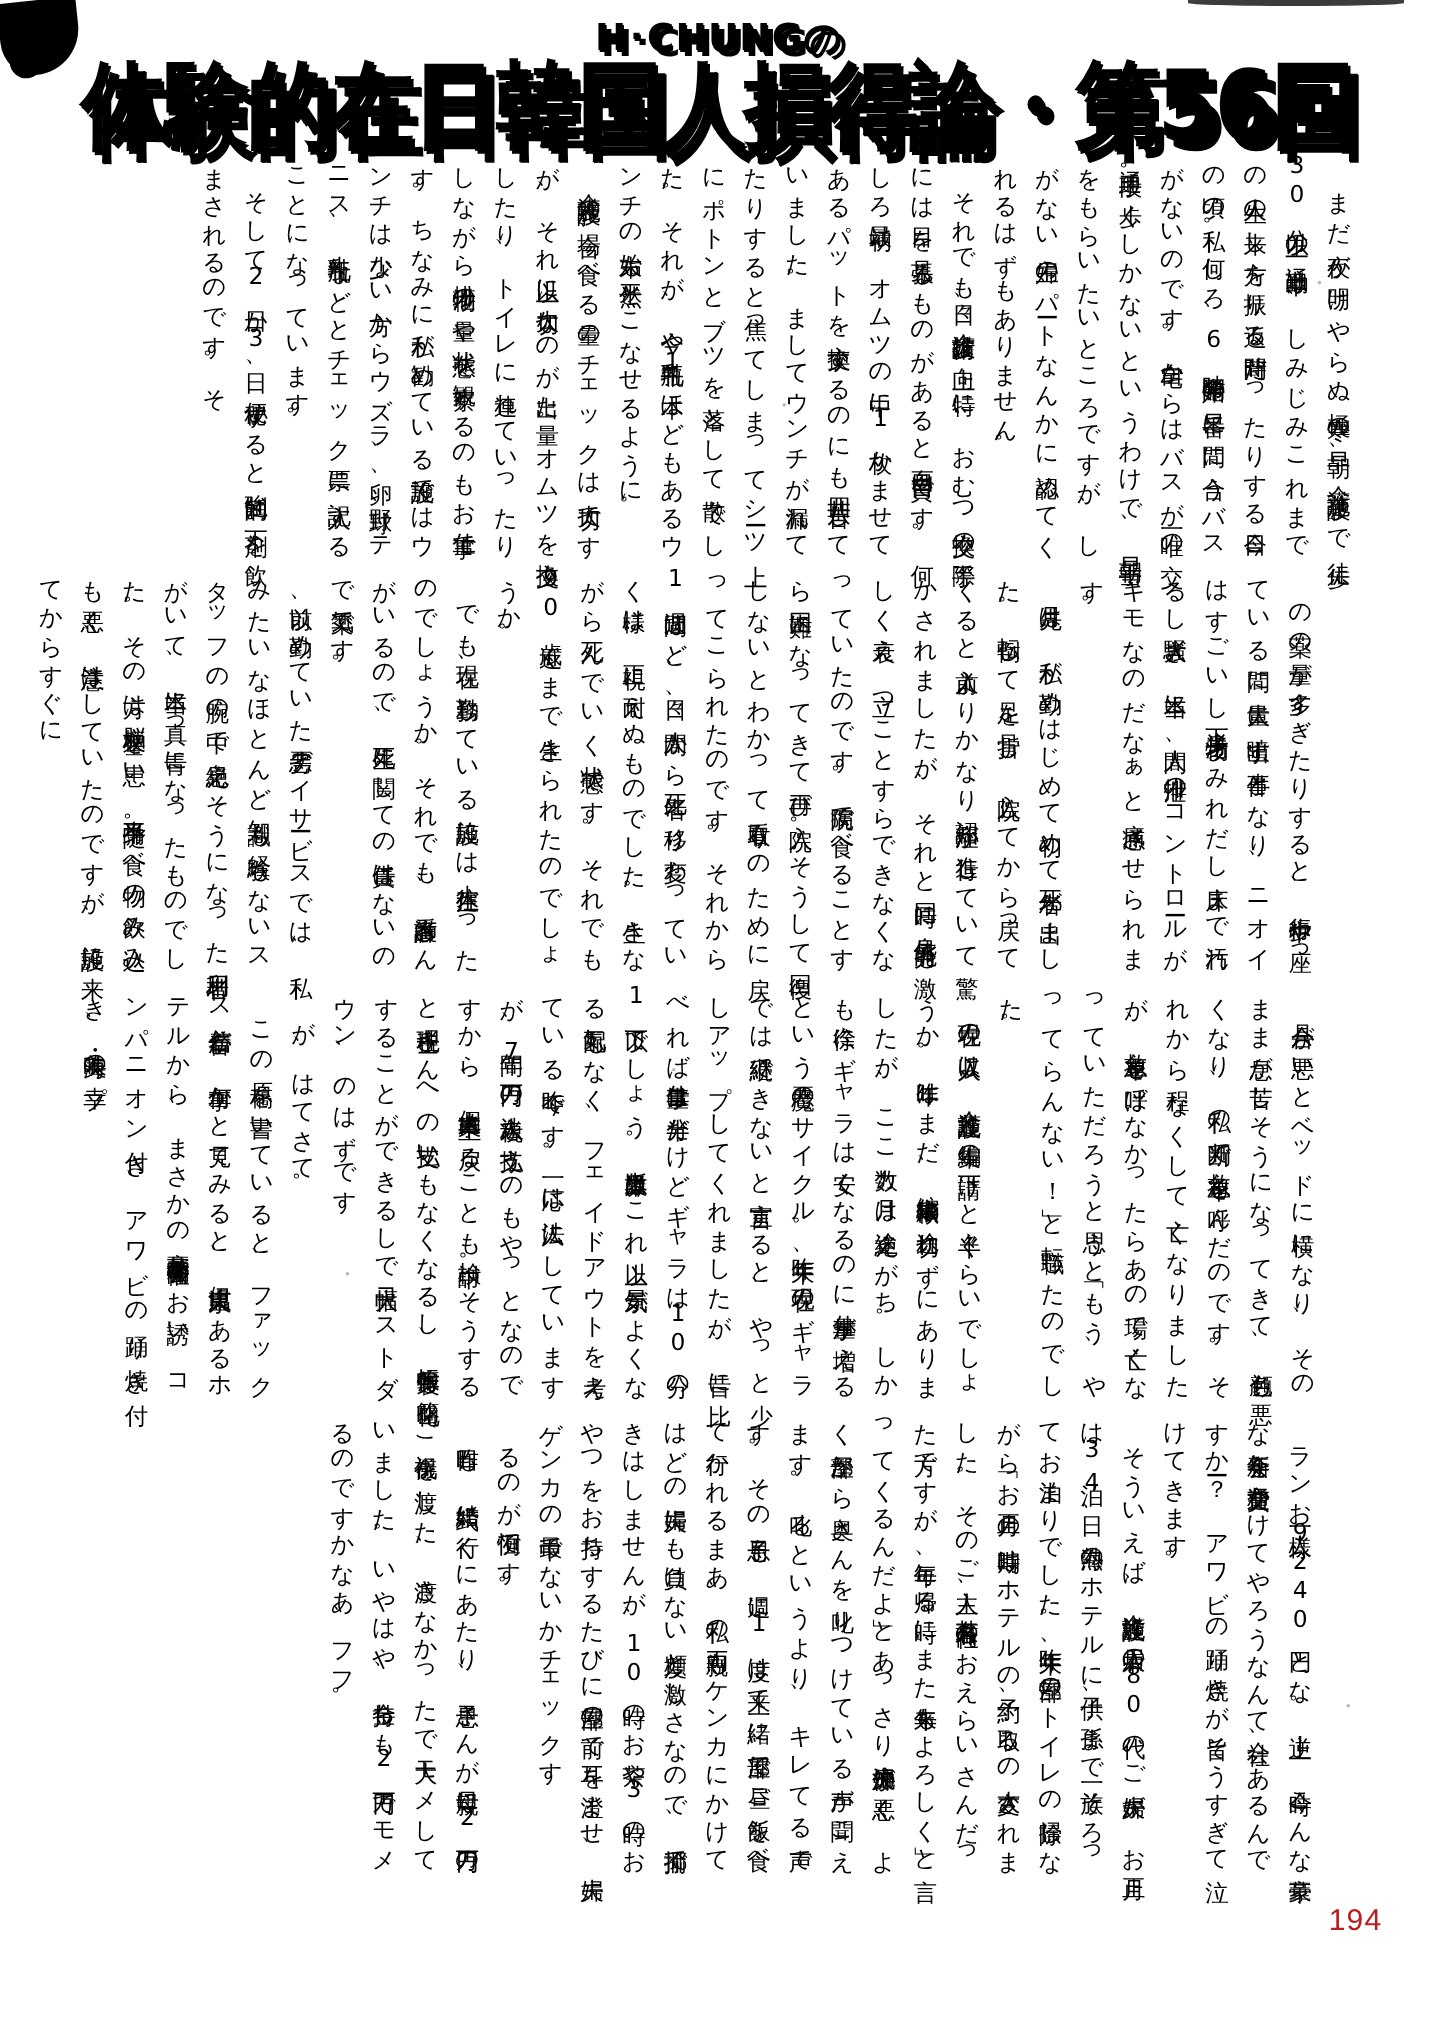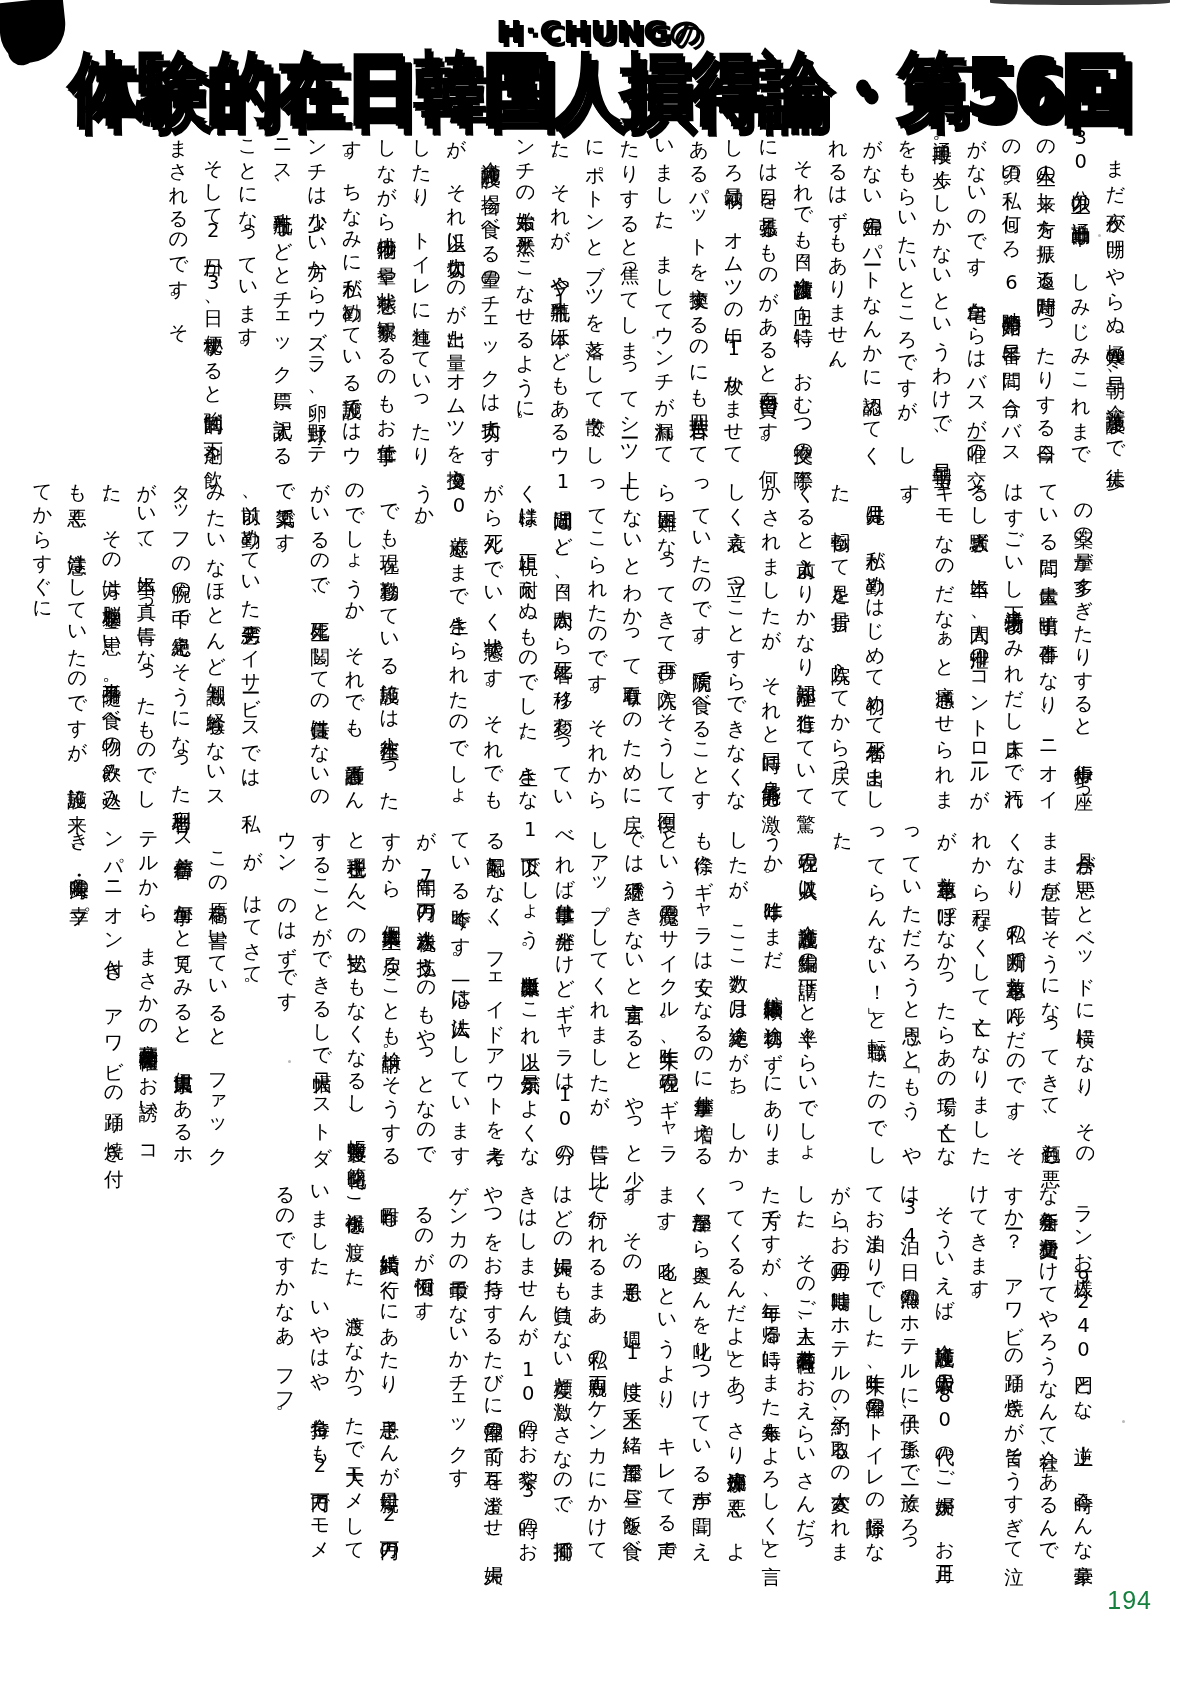--- a/index.html
+++ b/index.html
@@ -132,21 +132,21 @@
   #sec3 { left: 96px;  top: 818px;  width: 1006px; height: 338px; }
   #sec4 { left: 112px; top: 1172px; width: 988px;  height: 380px; }
 
   
   .folio {
     position: absolute;
     right: 48px;
     bottom: 78px;
     font-family: "Liberation Sans", sans-serif;
     font-size: 25px;
-    color: #15803d;
+    color: #b91c1c;
     letter-spacing: 1px;
   }
 
   
   .speck { position: absolute; background: #b9b9b9; border-radius: 50%; }
 </style>
 </head>
 <body>
 
 <div class="page">

